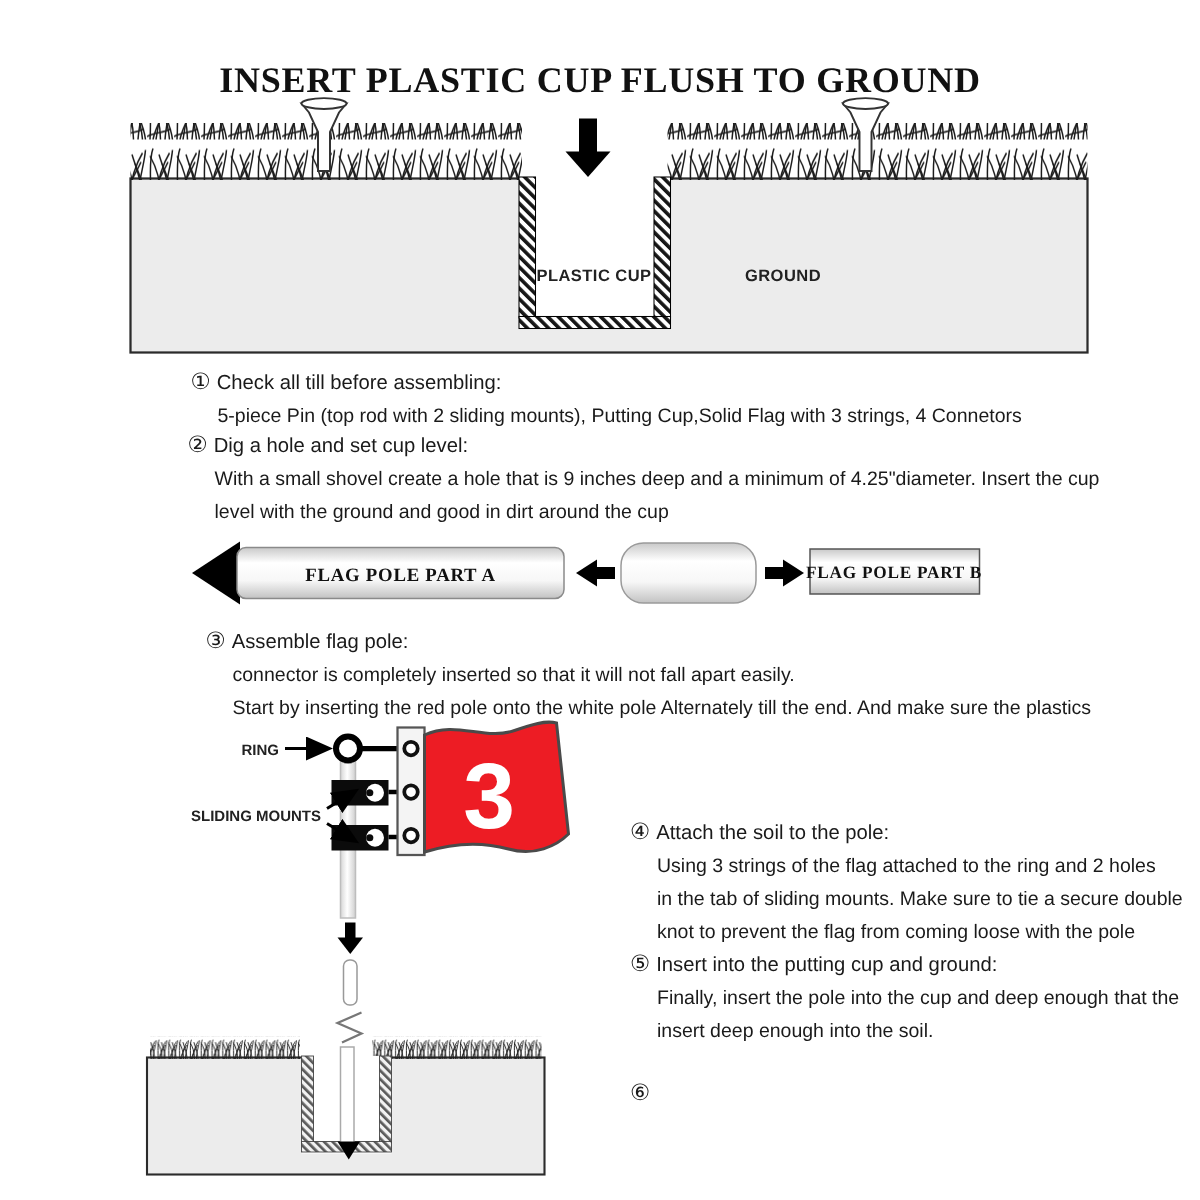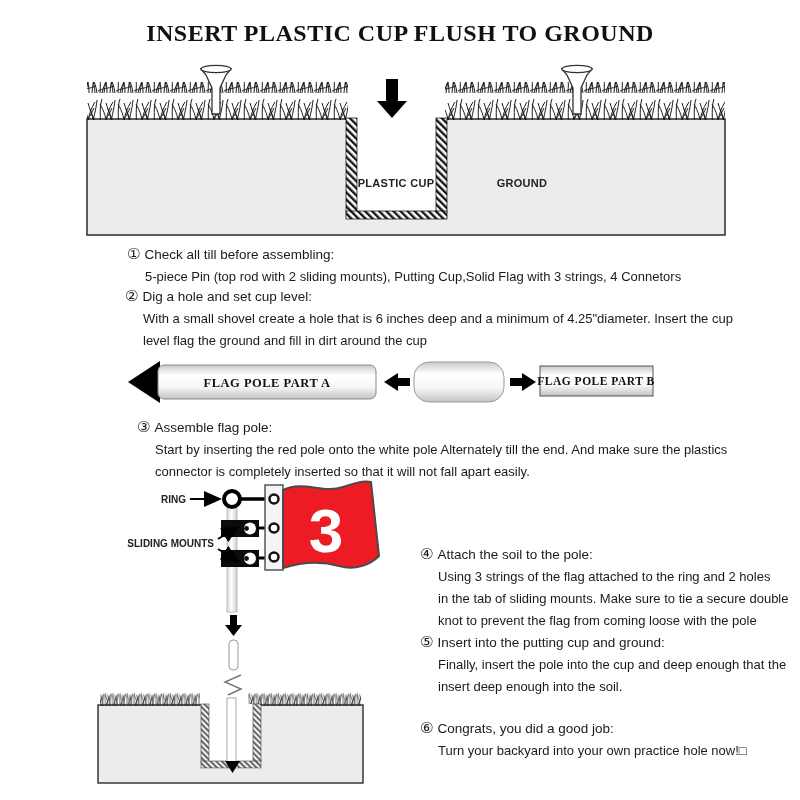--- a/index.html
+++ b/index.html
@@ -1,18 +1,18 @@
 <!DOCTYPE html>
 <html><head>
 <meta charset="utf-8">
 <style>
   html,body{margin:0;padding:0;background:#ffffff;}
   .canvas{position:relative;width:800px;height:800px;background:#fff;overflow:hidden;
           font-family:"Liberation Sans",sans-serif;color:#1a1a1a;}
-  .title{position:absolute;top:20px;left:0;width:100%;text-align:center;
+  .title{position:absolute;top:41px;left:0;width:100%;text-align:center;
          font-family:"Liberation Serif","DejaVu Serif",serif;
          font-weight:bold;font-size:24px;letter-spacing:.5px;color:#111;}
   .abs{position:absolute;}
   .step{position:absolute;font-size:13px;line-height:22px;}
   .step-head{display:flex;align-items:baseline;font-size:13.5px;}
   .step-num{font-family:"DejaVu Sans",sans-serif;font-size:15px;margin-right:4px;}
   .step-lines{margin-left:18px;}
   svg text{font-family:"Liberation Sans",sans-serif;}
   text.diag-label{font-size:11px;font-weight:bold;letter-spacing:.3px;fill:#222;}
   text.pole-label{font-family:"Liberation Serif","DejaVu Serif",serif;font-size:12.5px;
@@ -108,22 +108,22 @@
       <div>5-piece Pin (top rod with 2 sliding mounts), Putting Cup,Solid Flag with 3 strings,  4 Connetors</div>
     </div>
   </div>
 
   <div class="step" style="left:125px;top:285px">
     <div class="step-head">
       <span class="step-num">②</span>
       <span>Dig a hole and set cup level:</span>
     </div>
     <div class="step-lines">
-      <div>With a small shovel create a hole that is 6 inches deep and a minimum of 4.25"diameter.  Insert the cup</div>
-      <div>level flag the ground  and fill in dirt around the cup</div>
+      <div>With a small shovel create a hole that is 9 inches deep and a minimum of 4.25"diameter.  Insert the cup</div>
+      <div>level with the ground  and good in dirt around the cup</div>
     </div>
   </div>
 
   <svg class="abs" style="left:120px;top:356px" width="550" height="52" viewBox="0 0 550 52">
     <polygon points="8,26 40,5 40,47" fill="#000"></polygon>
     <rect x="38" y="9" width="218" height="34" rx="6" fill="url(#cyl)" stroke="#8a8a8a"></rect>
     <text class="pole-label" x="147" y="31" text-anchor="middle">FLAG POLE PART A</text>
     <g fill="#000">
       <polygon points="264,26 278,17 278,35"></polygon>
         <rect x="278" y="22" width="12" height="8"></rect>
@@ -136,22 +136,22 @@
     <rect x="420" y="10" width="113" height="30" fill="url(#cyl)" stroke="#555"></rect>
     <text class="pole-label" x="476" y="29" text-anchor="middle" style="font-size:11.5px">FLAG POLE PART B</text>
   </svg>
 
   <div class="step" style="left:137px;top:416px">
     <div class="step-head">
       <span class="step-num">③</span>
       <span>Assemble flag pole:</span>
     </div>
     <div class="step-lines">
+      <div>connector is completely inserted so that it will not fall apart easily.</div>
       <div>Start by inserting the red pole onto the white pole Alternately till the end. And make sure the plastics</div>
-      <div>connector is completely inserted so that it will not fall apart easily.</div>
     </div>
   </div>
 
   <svg class="abs" style="left:90px;top:478px" width="310" height="315" viewBox="0 0 310 315">
     <defs>
       <marker id="ah" markerWidth="9" markerHeight="8" refX="7" refY="4" orient="auto">
         <path d="M0,0 L9,4 L0,8 Z" fill="#000"></path>
       </marker>
     </defs>
 
@@ -224,20 +224,16 @@
     </div>
     <div class="step-lines">
       <div>Finally, insert the pole into the cup and deep enough that the</div>
       <div>insert deep enough into the soil.</div>
     </div>
   </div>
 
   <div class="step" style="left:420px;top:717px;width:370px">
     <div class="step-head">
       <span class="step-num">⑥</span>
-      <span>Congrats, you did a good job:</span>
-    </div>
-    <div class="step-lines">
-      <div>Turn your backyard into your own practice hole now!□</div>
     </div>
   </div>
 
 </div>
 
 </body></html>

